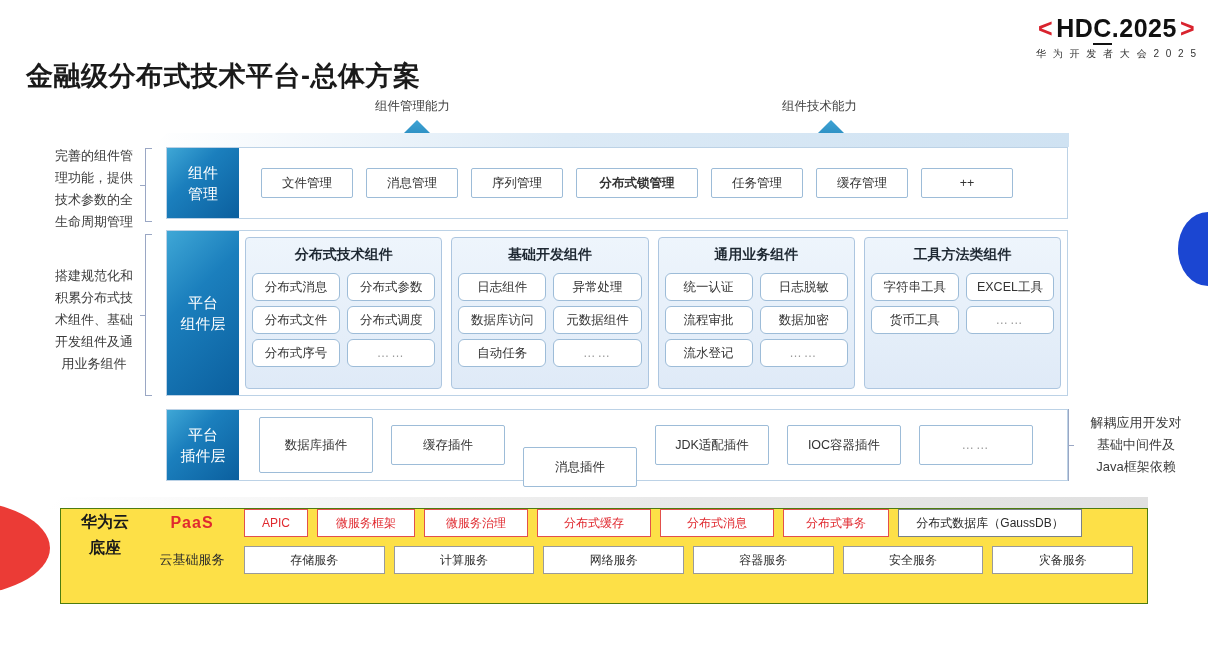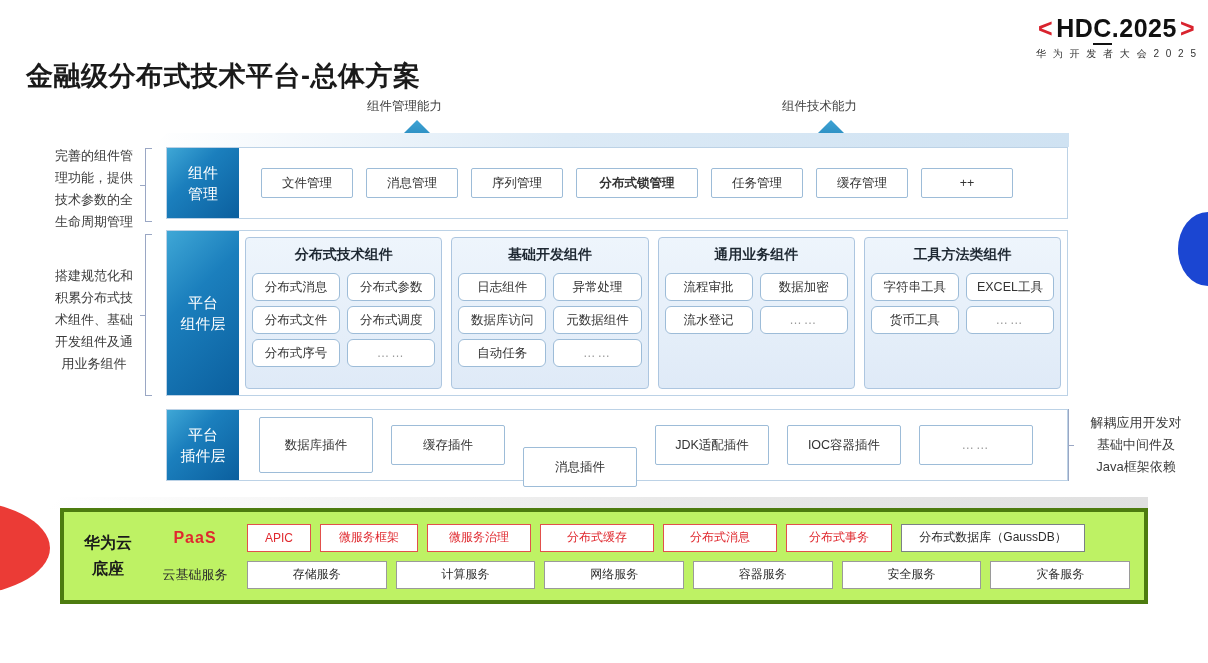--- a/index.html
+++ b/index.html
@@ -124,22 +124,22 @@
   
   .base-3d-top {
     position: absolute; left: 48px; top: 497px;
     width: 1100px; height: 12px;
     background: linear-gradient(100deg, #ffffff 0%, #e9e9e9 55%, #e0e0e0 100%);
     clip-path: polygon(12px 0, 100% 0, 100% 100%, 0 100%);
   }
   .base-panel {
     position: absolute; left: 60px; top: 508px;
     width: 1088px; height: 96px;
-    background: #bef264; border: 4px solid #4d7c0f;
-    display: flex; align-items: center;
+    background: #fde047; border: 1px solid #4d7c0f;
+    display: flex; align-items: flex-start;
   }
   .base-left {
     flex: 0 0 88px; text-align: center;
     font-size: 16px; font-weight: bold; color: #1a1a1a; line-height: 26px;
   }
   .base-rows { flex: 1; display: flex; flex-direction: column; gap: 9px; padding-right: 14px; }
   .base-row { display: flex; align-items: center; gap: 9px; }
   .row-label {
     flex: 0 0 86px; text-align: center; white-space: nowrap;
   }
@@ -163,21 +163,21 @@
   <div class="hdc-logo">
     <div class="hdc-main">
       <span class="ang">&lt;</span><span>HD</span><span class="uline">C</span><span>.2025</span><span class="ang">&gt;</span>
     </div>
     <div class="hdc-sub">华 为 开 发 者 大 会 2 0 2 5</div>
   </div>
 
   <div class="red-wedge"></div>
   <div class="blue-lens"></div>
 
-  <div class="cap-label" style="left:367px; top:98px;">组件管理能力</div>
+  <div class="cap-label" style="left:375px; top:98px;">组件管理能力</div>
   <svg class="cap-arrow" style="left:396px; top:118px;" viewBox="0 0 42 44">
     <defs>
         <linearGradient id="ag1" x1="0" y1="1" x2="0" y2="0">
       <stop offset="0%" stop-color="#0e6ba3"></stop>
           <stop offset="100%" stop-color="#3ea3d4"></stop>
     </linearGradient>
       </defs>
     <polygon points="21,2 41,22 31,22 31,44 11,44 11,22 1,22" fill="url(#ag1)"></polygon>
   </svg>
 
@@ -275,20 +275,24 @@
         </div>
         <div class="group-row">
           <div class="chip">自动任务</div>
           <div class="chip dots">……</div>
         </div>
       </div>
 
       <div class="group">
         <div class="group-title">通用业务组件</div>
         <div class="group-row">
+          <div class="chip">统一认证</div>
+          <div class="chip">日志脱敏</div>
+        </div>
+        <div class="group-row">
           <div class="chip">流程审批</div>
           <div class="chip">数据加密</div>
         </div>
         <div class="group-row">
           <div class="chip">流水登记</div>
           <div class="chip dots">……</div>
         </div>
       </div>
 
       <div class="group">

